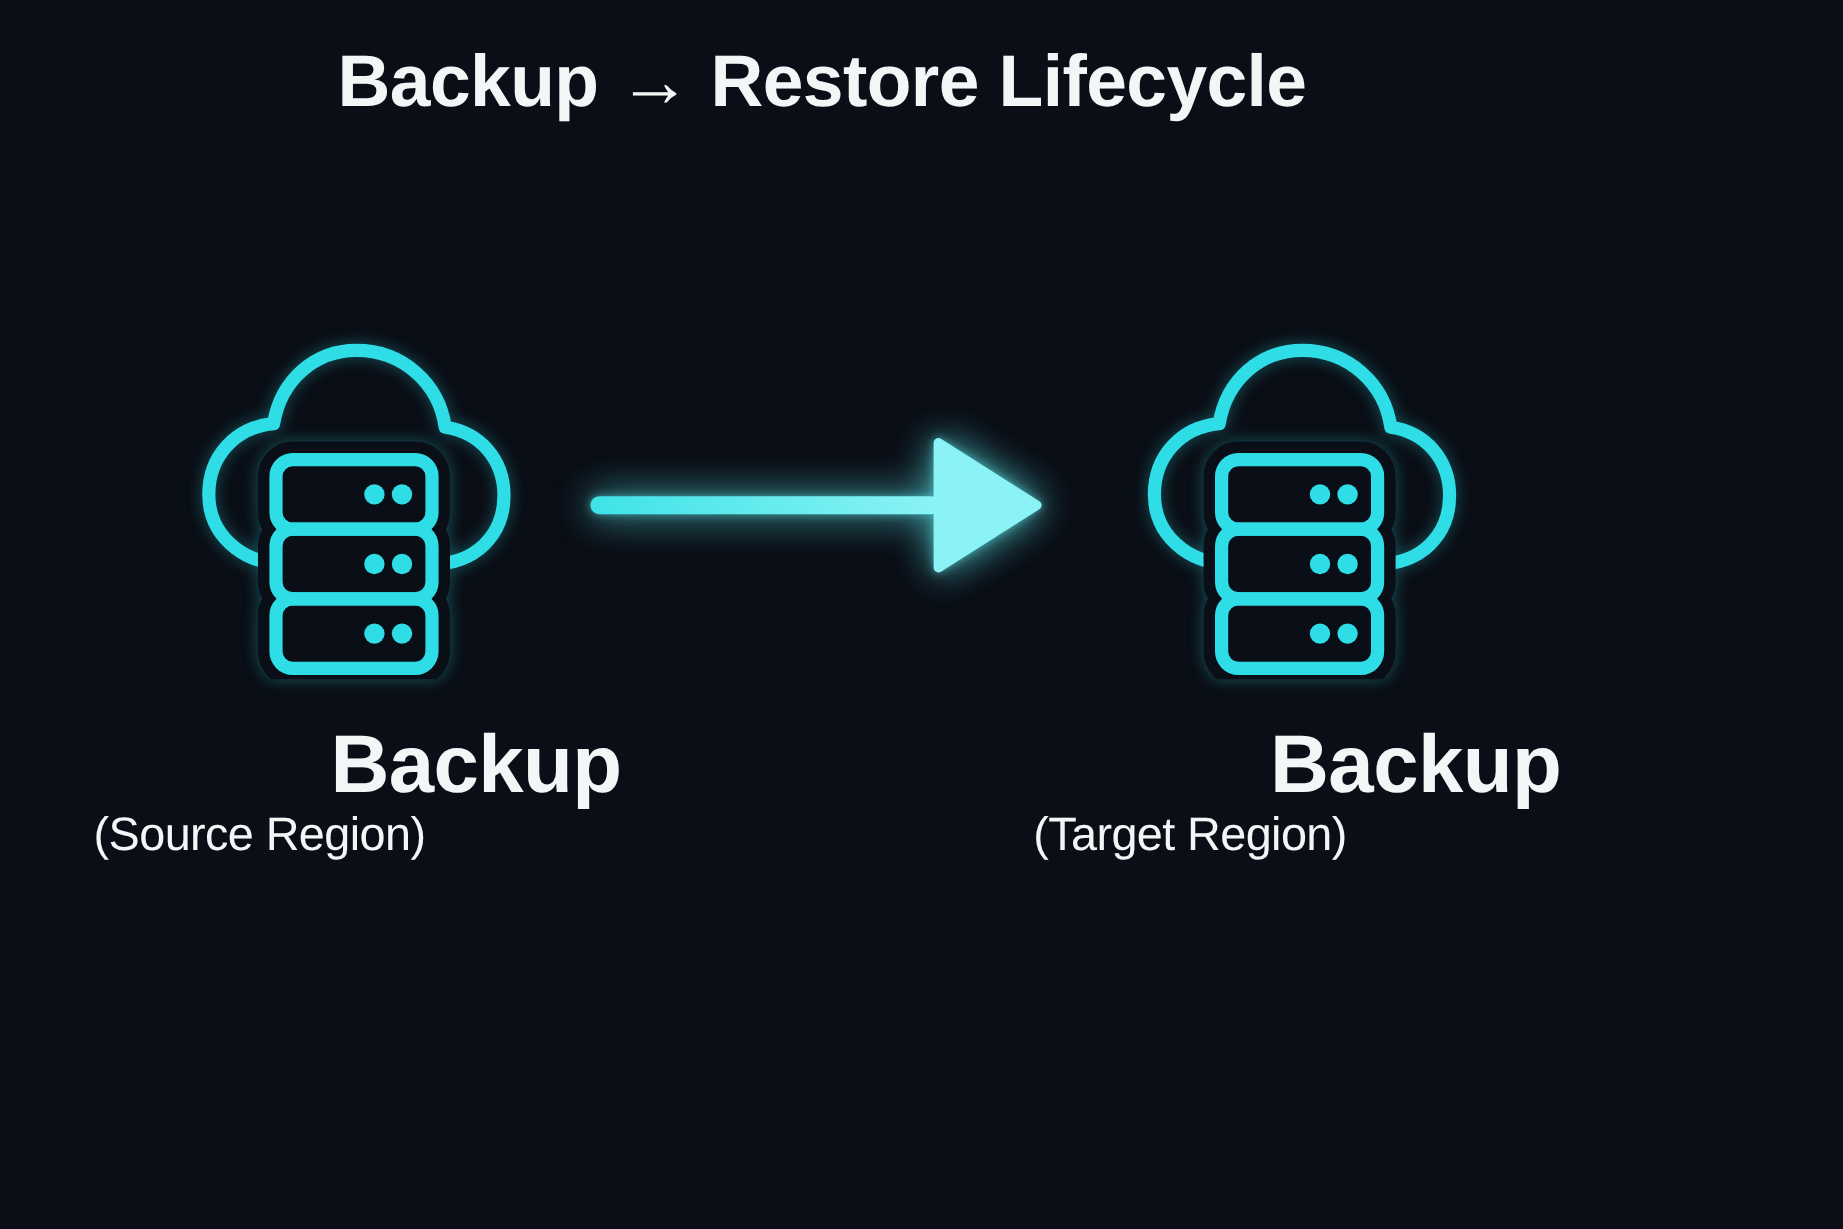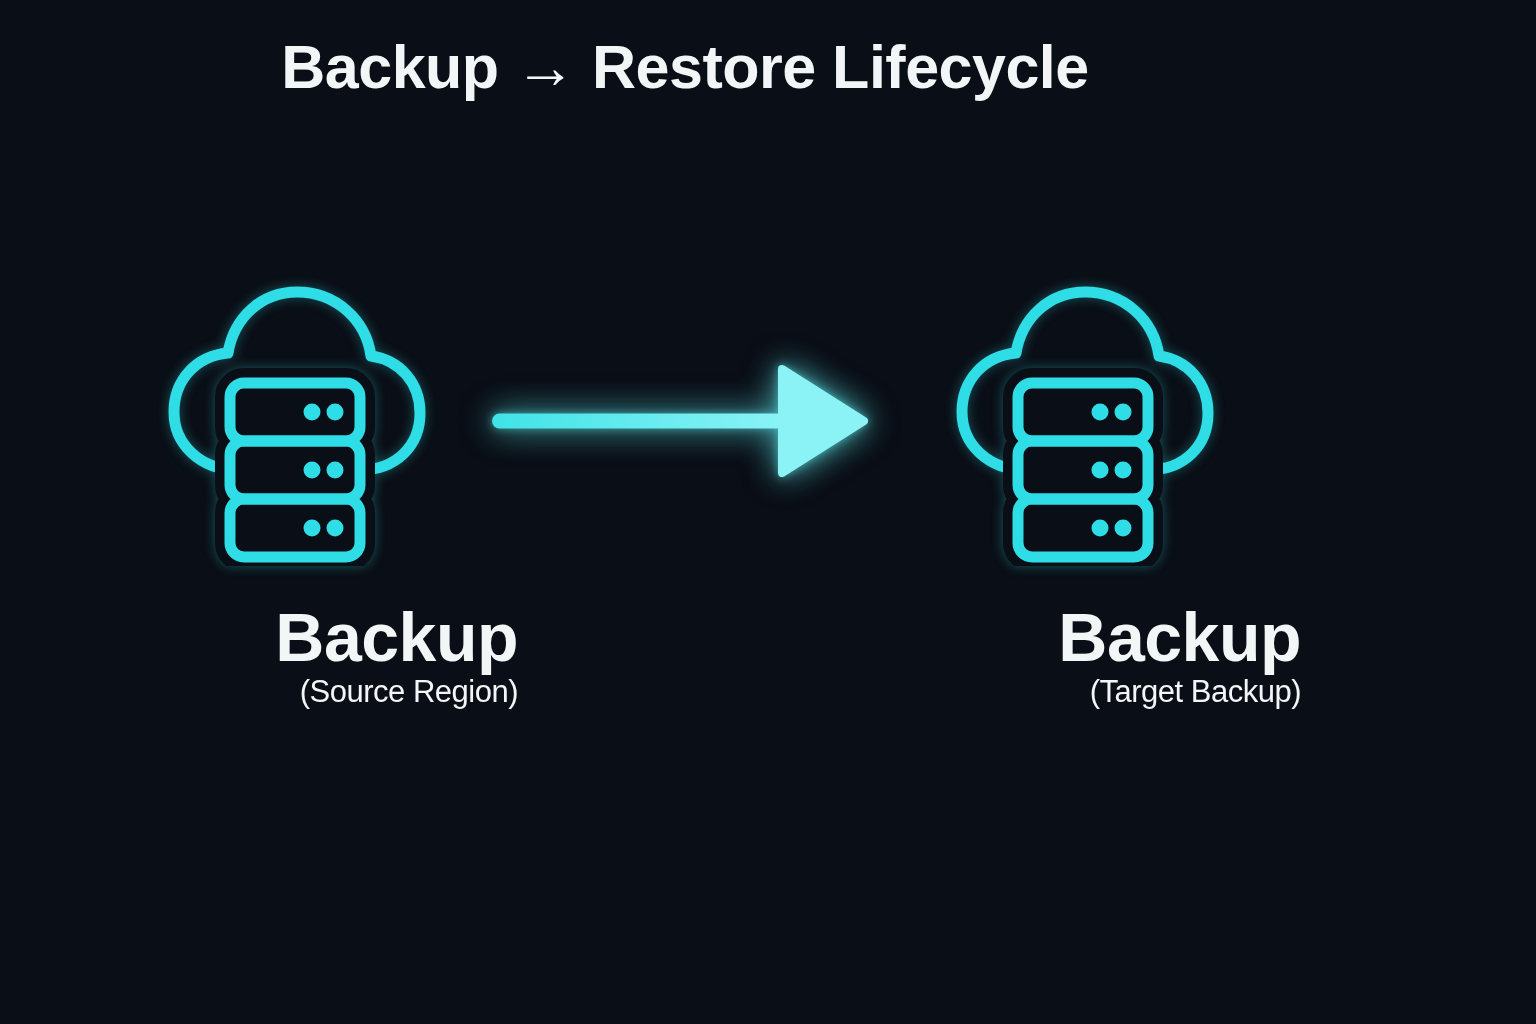--- a/index.html
+++ b/index.html
@@ -38,22 +38,22 @@
     position:absolute;
     width:440px;
     text-align:right;
     font-size:68px;
     font-weight:700;
     letter-spacing:-0.5px;
   }
   .node-sublabel{
     position:absolute;
     width:440px;
-    text-align:right;
-    font-size:31px;
+    text-align:left;
+    font-size:39px;
     font-weight:400;
     letter-spacing:-0.5px;
   }
   .label-left{left:78px;top:598px;}
   .sub-left{left:78px;top:674px;}
   .label-right{left:861px;top:598px;}
   .sub-right{left:861px;top:674px;}
   .arrow{
     position:absolute;
     left:480px;top:347px;
@@ -116,13 +116,13 @@
     </linearGradient>
   </defs>
   <rect x="12" y="66.5" width="292" height="15" rx="7.5" fill="url(#arrowGrad)"></rect>
   <path d="M302 22 L384 74 L302 126 Z" fill="var(--arrow-b)" stroke="var(--arrow-b)" stroke-width="8" stroke-linejoin="round"></path>
 </svg>
 
 <div class="node-label label-left">Backup</div>
 <div class="node-sublabel sub-left">(Source Region)</div>
 
 <div class="node-label label-right">Backup</div>
-<div class="node-sublabel sub-right">(Target Backup)</div>
+<div class="node-sublabel sub-right">(Target Region)</div>
 
 </body></html>

